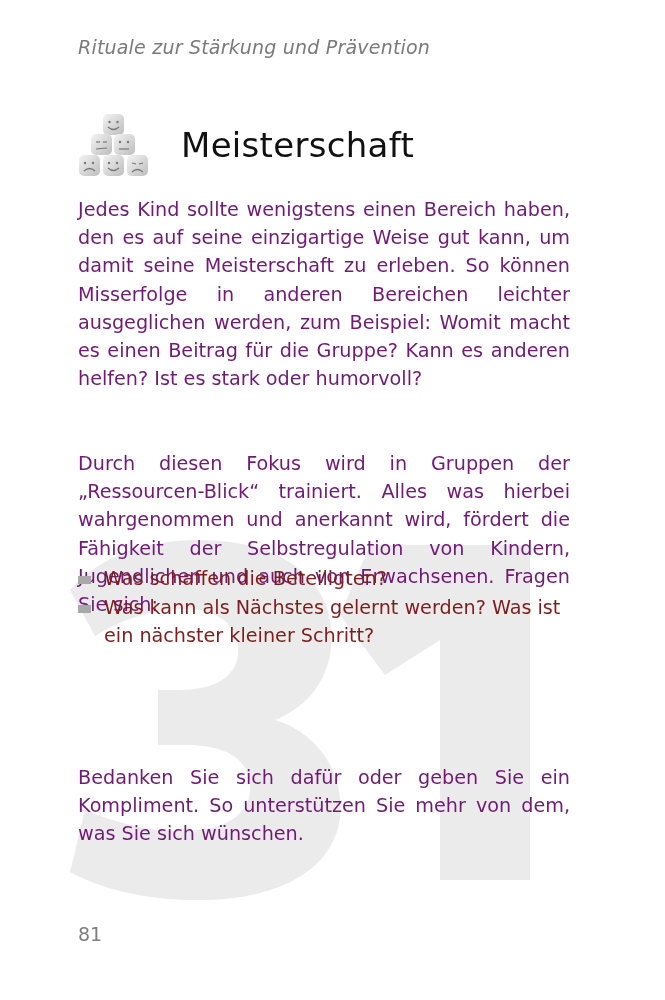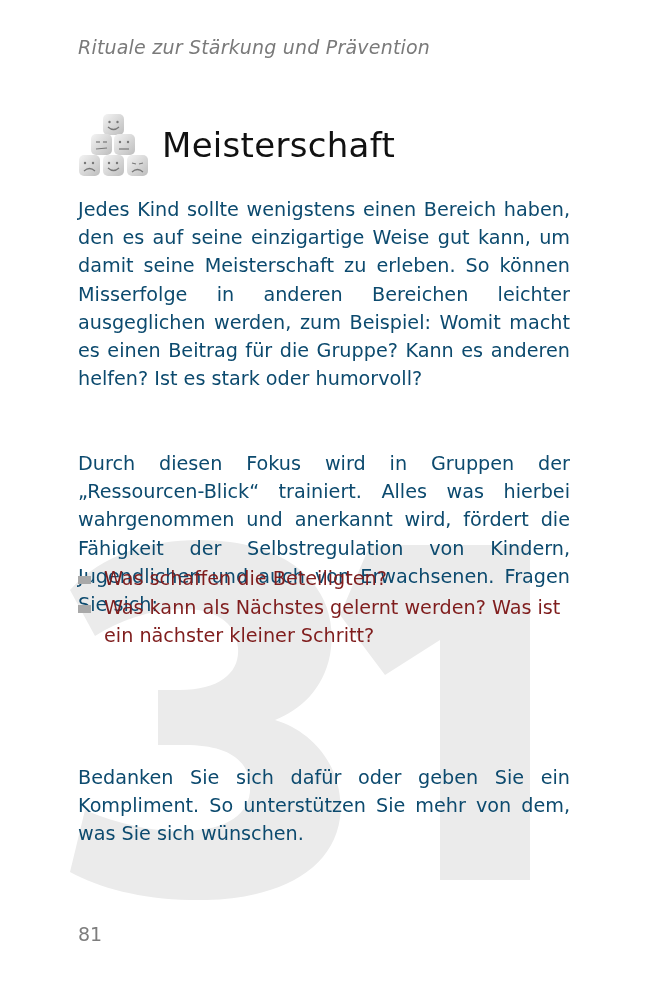--- a/index.html
+++ b/index.html
@@ -39,40 +39,41 @@
       z-index: 1;
     }
     .heading-row {
       position: absolute;
       left: 78px;
       top: 110px;
       height: 70px;
       display: flex;
       align-items: center;
       z-index: 1;
+      gap: 19px;
     }
     .cube-icon {
       width: 72px;
       height: 66px;
       margin-right: 12px;
     }
     .chapter-title {
       font-size: 34px;
       color: #111;
       letter-spacing: 0.3px;
     }
     .body-text {
       position: absolute;
       left: 78px;
       width: 492px;
       font-size: 19.2px;
       line-height: 28.2px;
       text-align: justify;
       z-index: 1;
-      color: #0c4a6e;
+      color: #701a75;
     }
     .p1 { top: 196px; }
     .p2 { top: 450px; }
     .p3 { top: 764px; }
     .body-text p { margin: 0; }
     .bullet-list {
       position: absolute;
       left: 78px;
       top: 565px;
       width: 500px;

